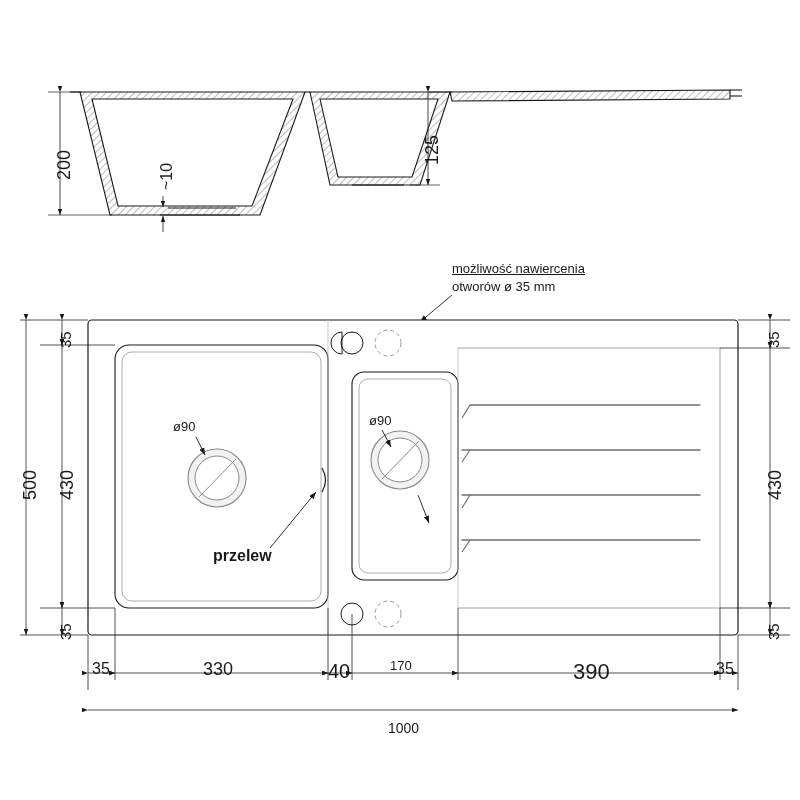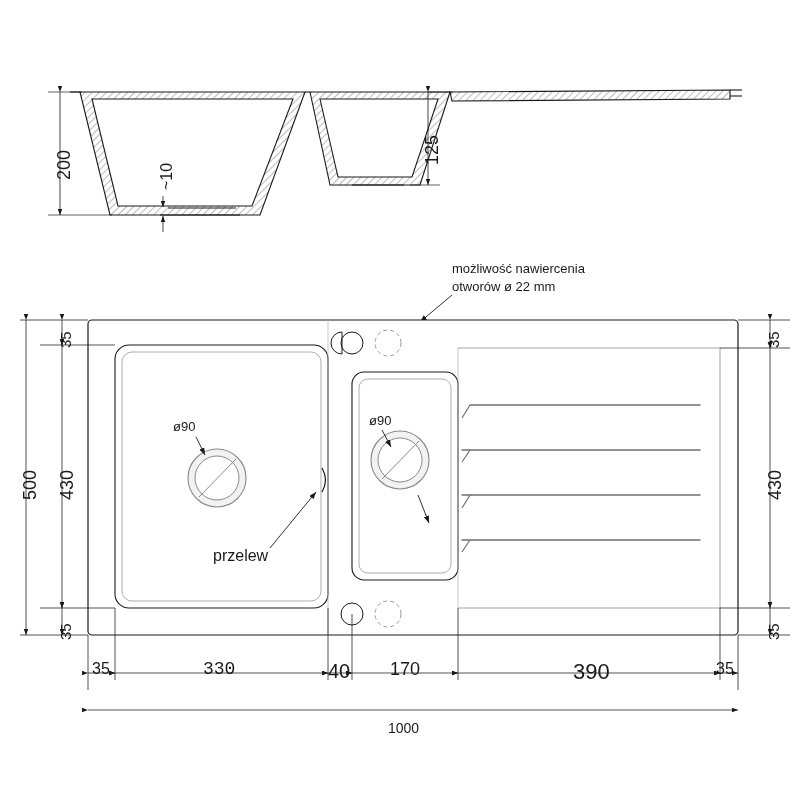--- a/index.html
+++ b/index.html
@@ -186,40 +186,40 @@
       <line x1="88" y1="710" x2="738" y2="710" marker-start="url(#arrS)" marker-end="url(#arr)"></line>
     </g>
   </svg>
 
   <div class="lbl rot" style="left:54px; top:180px; font-size:18px;">200</div>
 
   <div class="lbl rot" style="left:158px; top:190px; font-size:16px;">~10</div>
 
   <div class="lbl rot" style="left:422px; top:165px; font-size:18px;">125</div>
 
-  <div class="lbl note" style="left:452px; top:262px;">możliwość nawiercenia</div>
-  <div class="lbl note" style="left:452px; top:280px;">otworów ø 22 mm</div>
+  <div class="lbl note" style="left:452px; top:262px;text-decoration:underline;">możliwość nawiercenia</div>
+  <div class="lbl note" style="left:452px; top:280px;">otworów ø 35 mm</div>
 
   <div class="lbl rot" style="left:20px; top:500px; font-size:18px;">500</div>
 
   <div class="lbl rot" style="left:57px; top:348px; font-size:15px;">35</div>
   <div class="lbl rot" style="left:57px; top:500px; font-size:18px;">430</div>
   <div class="lbl rot" style="left:57px; top:640px; font-size:15px;">35</div>
 
   <div class="lbl rot" style="left:765px; top:348px; font-size:15px;">35</div>
   <div class="lbl rot" style="left:765px; top:500px; font-size:18px;">430</div>
   <div class="lbl rot" style="left:765px; top:640px; font-size:15px;">35</div>
 
   <div class="lbl" style="left:92px; top:660px; font-size:16px;">35</div>
-  <div class="lbl" style="left:203px; top:659px; font-size:18px;font-family:Liberation Mono, monospace;">330</div>
+  <div class="lbl" style="left:203px; top:659px; font-size:18px;">330</div>
   <div class="lbl" style="left:328px; top:660px; font-size:20px;">40</div>
-  <div class="lbl" style="left:390px; top:659px; font-size:18px;">170</div>
+  <div class="lbl" style="left:390px; top:659px; font-size:13px;">170</div>
   <div class="lbl" style="left:573px; top:659px; font-size:22px;">390</div>
   <div class="lbl" style="left:716px; top:660px; font-size:16px;">35</div>
 
   <div class="lbl" style="left:388px; top:720px; font-size:14px;">1000</div>
 
   <div class="lbl" style="left:173px; top:420px; font-size:13px;">ø90</div>
   <div class="lbl" style="left:369px; top:414px; font-size:13px;">ø90</div>
 
-  <div class="lbl" style="left:213px; top:547px; font-size:16px;">przelew</div>
+  <div class="lbl" style="left:213px; top:547px; font-size:16px;font-weight:bold;">przelew</div>
 
 </div>
 
 </body></html>

